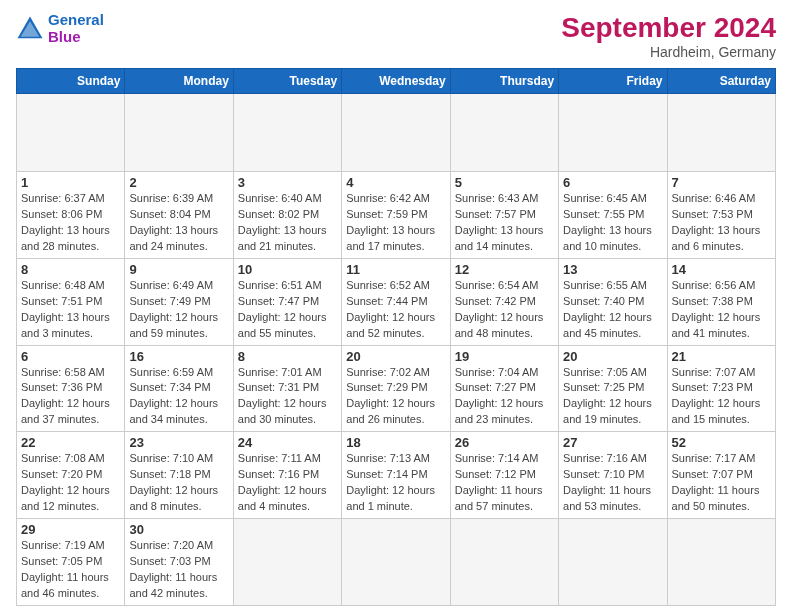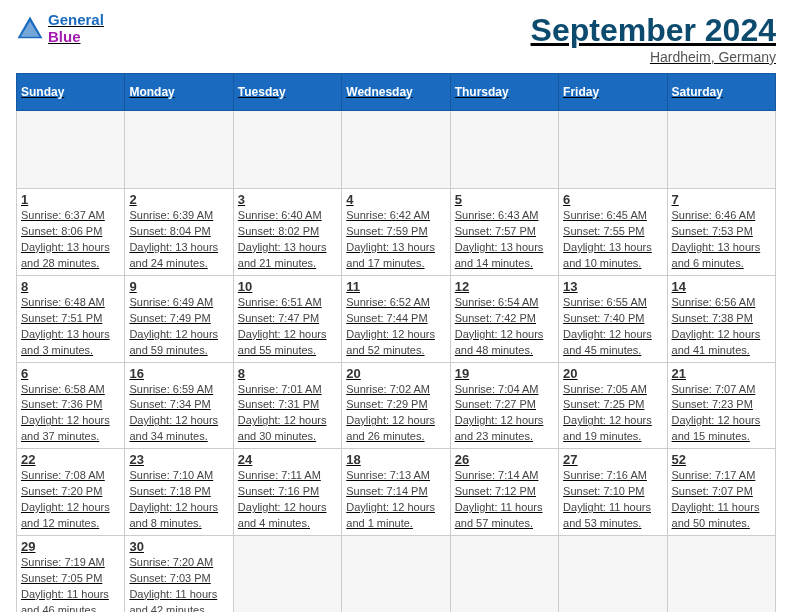--- a/index.html
+++ b/index.html
@@ -9,21 +9,20 @@
       width: 792px;
       height: 612px;
       overflow: hidden;
     }
     .page {
       width: 792px;
       height: 612px;
       padding: 12px 16px 10px 16px;
       display: flex;
       flex-direction: column;
-      text-decoration: underline;
     }
     .header {
       display: flex;
       justify-content: space-between;
       align-items: flex-start;
       margin-bottom: 8px;
     }
     .logo {
       display: flex;
       align-items: center;
@@ -39,41 +38,41 @@
       color: #1a6bbf;
     }
     .logo-icon {
       width: 28px;
       height: 28px;
     }
     .title-block {
       text-align: right;
     }
     .month-title {
-      font-size: 32px;
-      font-weight: bold;
-      color: #0c4a6e;
+      font-size: 28px;
+      font-weight: bold;
+      color: #be185d;
     }
     .location {
       font-size: 14px;
       color: #555;
     }
     .calendar {
       flex: 1;
       border-collapse: collapse;
       width: 100%;
       table-layout: fixed;
     }
     .calendar thead tr th {
       background: #1a6bbf;
       color: #fff;
       font-size: 12px;
       font-weight: bold;
-      padding: 11px 4px;
-      text-align: left;
+      padding: 5px 4px;
+      text-align: right;
       border: 1px solid #1557a0;
     }
     .calendar tbody tr td {
       border: 1px solid #ccc;
       vertical-align: top;
       padding: 3px 4px;
       font-size: 9.5px;
       color: #333;
       background: #fff;
       height: 78px;

